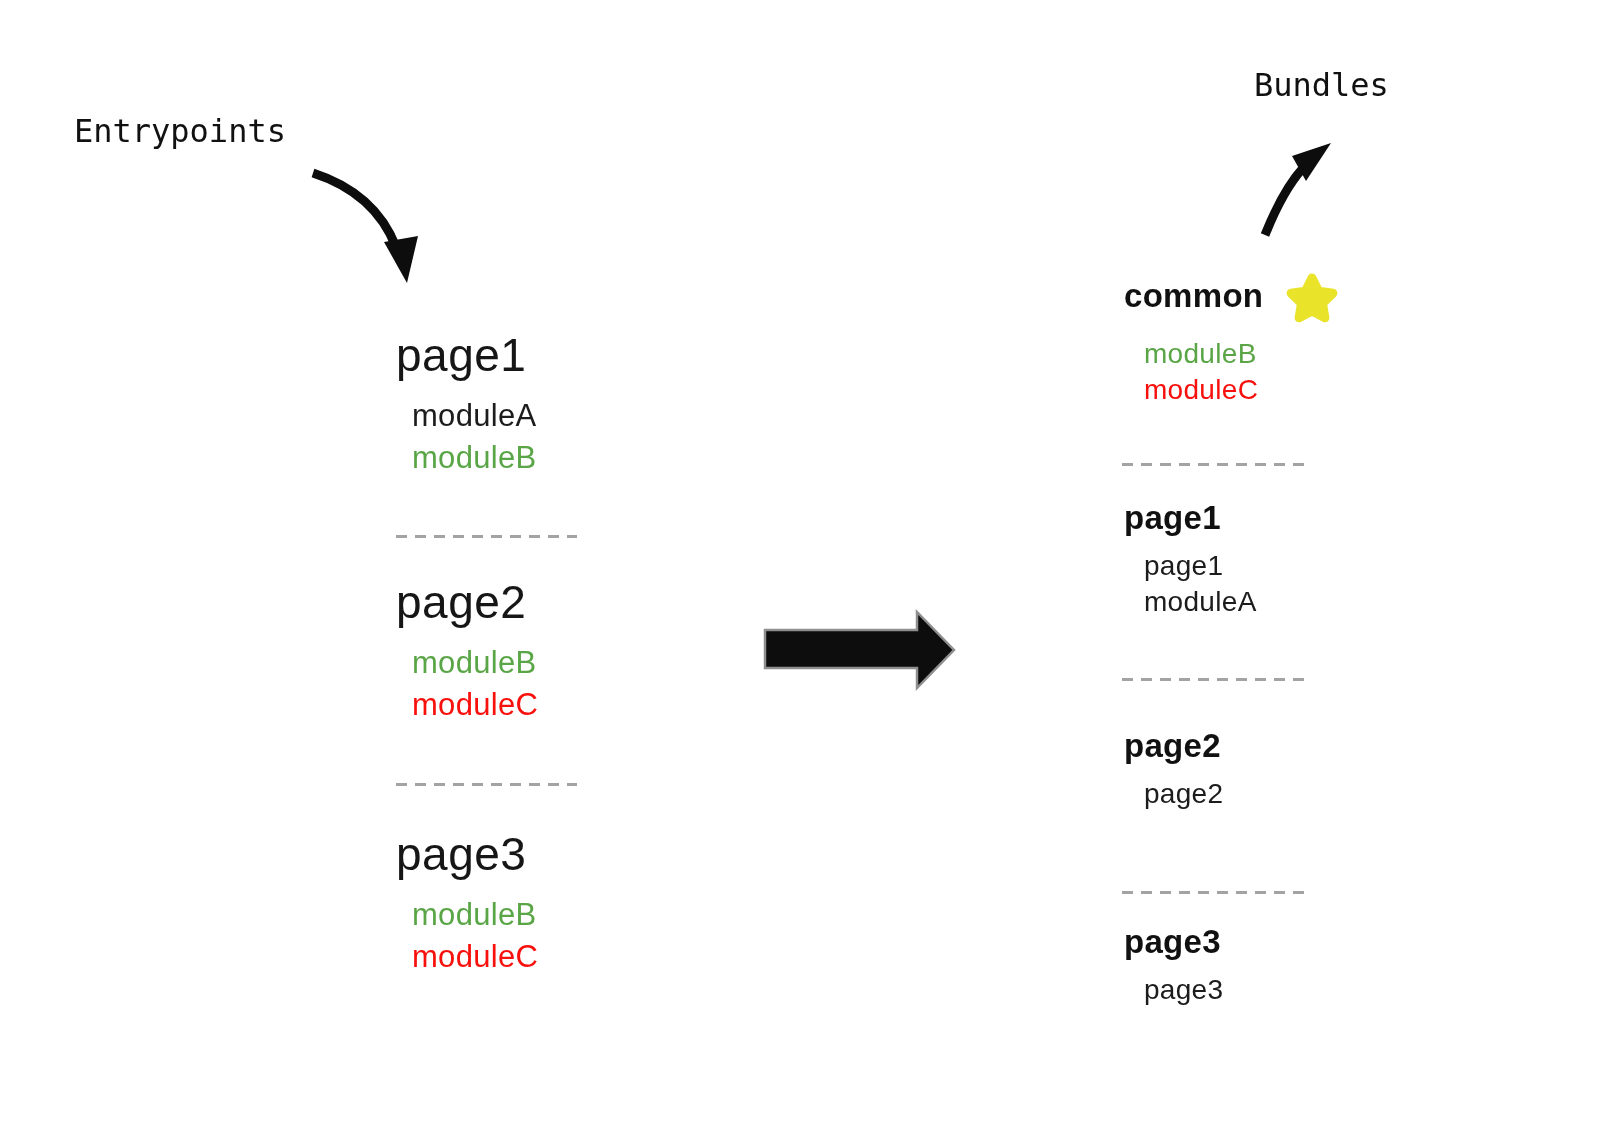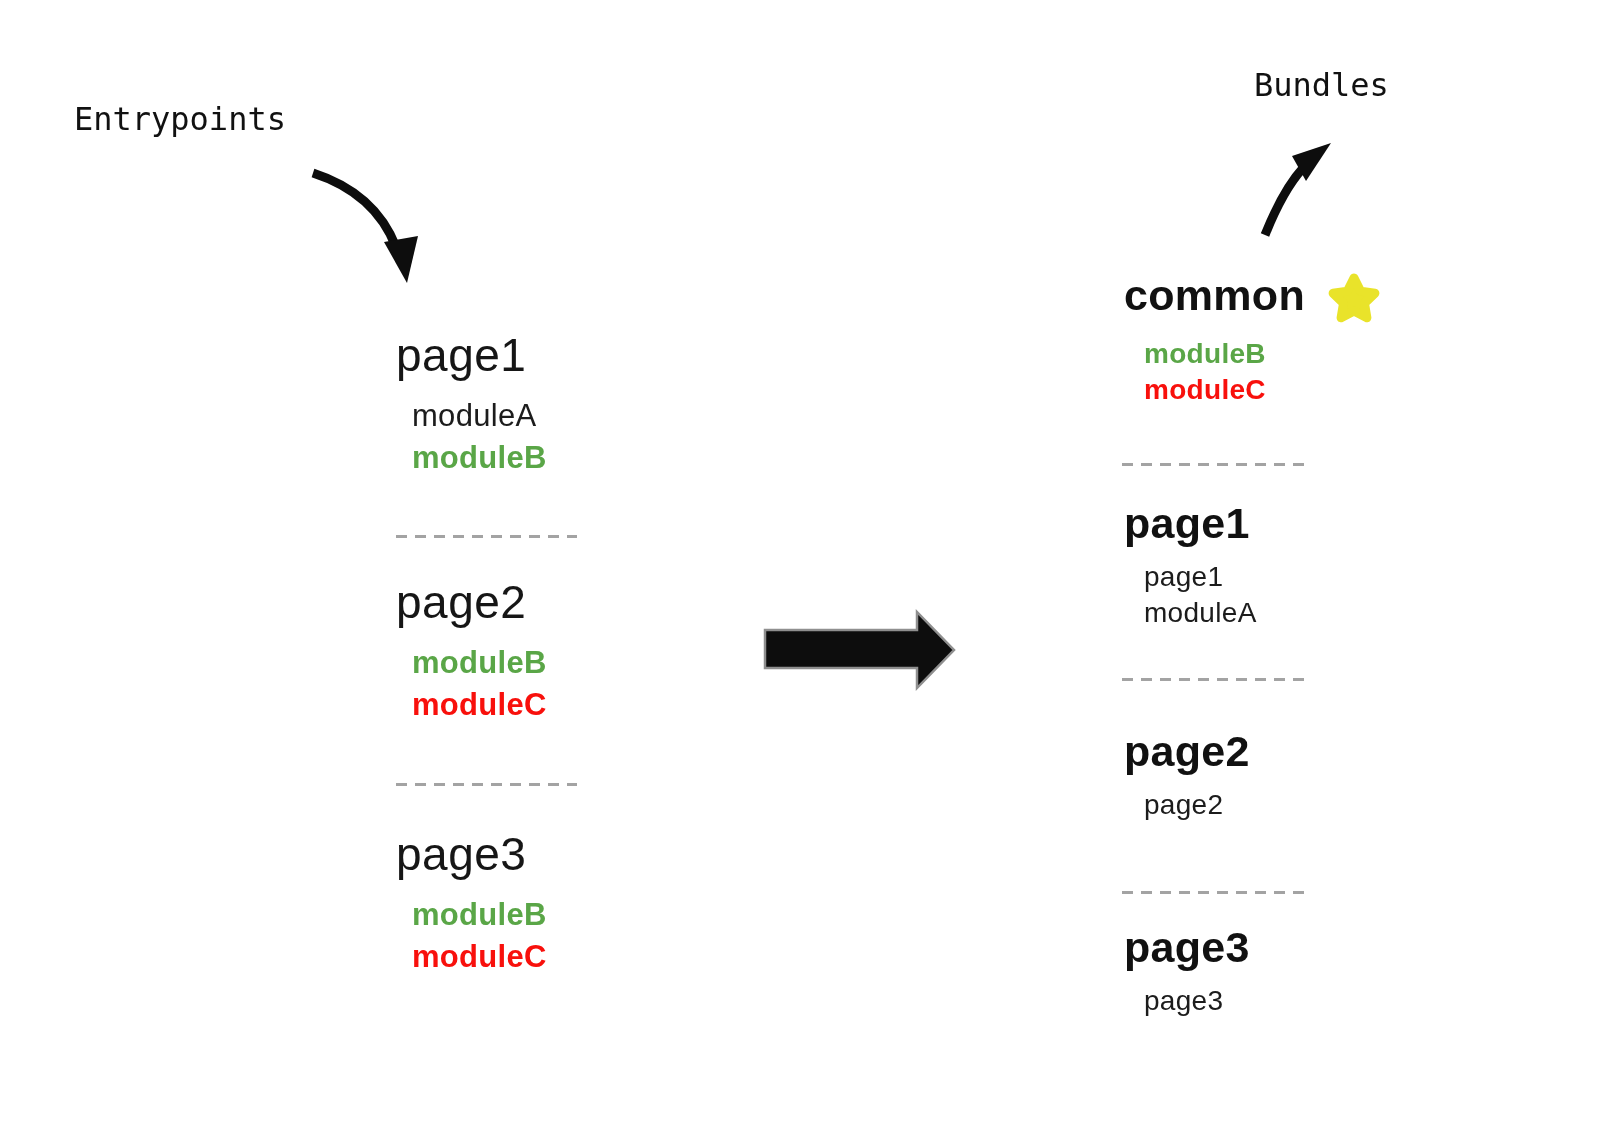--- a/index.html
+++ b/index.html
@@ -13,37 +13,37 @@
     font-size:32px;color:#111111;white-space:nowrap;
   }
   
   .egroup{position:absolute;}
   .eheading{font-size:46px;font-weight:400;color:#161616;letter-spacing:0.5px;line-height:1.1;}
   .emodules{margin:14px 0 0 16px;}
   .emod{font-size:31px;line-height:1.38;letter-spacing:0.3px;}
   
   .bgroup{position:absolute;}
   .bheading-row{display:flex;align-items:center;}
-  .bheading{font-size:43px;font-weight:700;color:#111111;letter-spacing:0.3px;line-height:1.1;}
+  .bheading{font-size:33px;font-weight:700;color:#111111;letter-spacing:0.3px;line-height:1.1;}
   .bmodules{margin:12px 0 0 20px;}
   .bmod{font-size:28px;line-height:1.28;letter-spacing:0.3px;}
-  .bold{font-weight:700;}
+  .bold{font-weight:400;}
   .star{margin-left:22px;transform:translateY(4px);}
   
   .dash{
     position:absolute;height:3px;
     background:repeating-linear-gradient(90deg,#a3a3a3 0 11px,transparent 11px 19px);
   }
 </style>
 </head>
 <body>
 
 <div class="stage">
 
-  <div class="mono-label" style="left:74px;top:100px">Entrypoints</div>
+  <div class="mono-label" style="left:74px;top:112px">Entrypoints</div>
   <div class="mono-label" style="left:1254px;top:66px">Bundles</div>
 
   <svg class="abs" style="left:300px;top:160px" width="135" height="135" viewBox="0 0 135 135">
     <path d="M13,13 Q75,33 96,87" stroke="#0d0d0d" stroke-width="9" fill="none" stroke-linecap="butt"></path>
     <polygon points="84,82 118,76 107,123" fill="#0d0d0d"></polygon>
   </svg>
 
   <svg class="abs" style="left:1250px;top:130px" width="100" height="115" viewBox="0 0 100 115">
     <path d="M15,105 Q33,60 53,38" stroke="#0d0d0d" stroke-width="9" fill="none" stroke-linecap="butt"></path>
     <polygon points="42,26 81,13 56,51" fill="#0d0d0d"></polygon>

